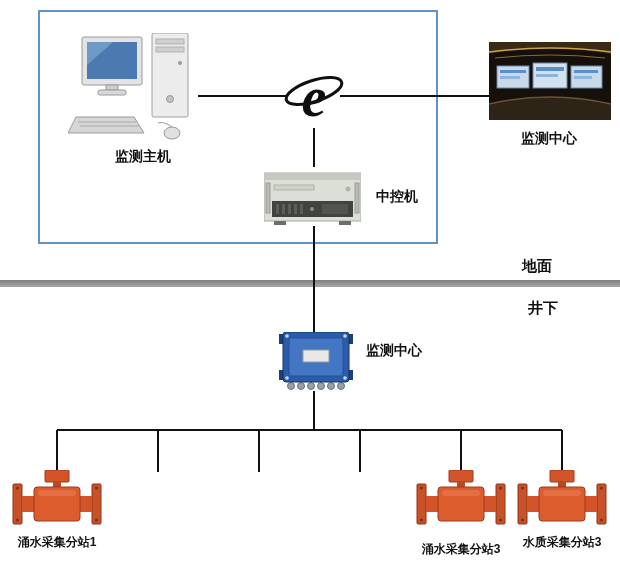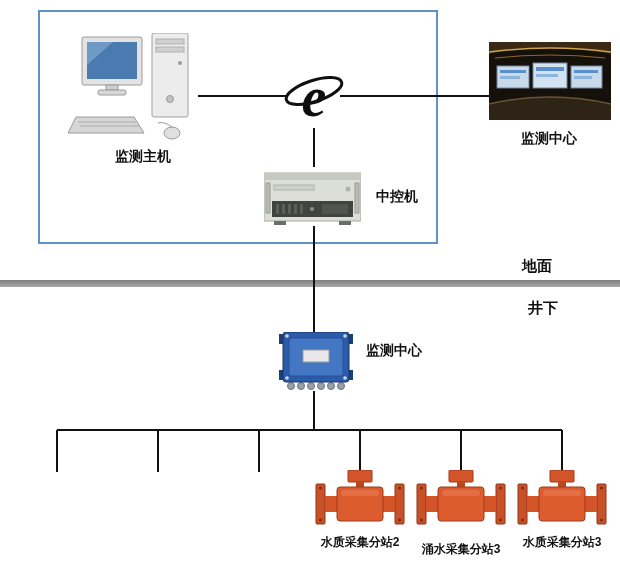--- a/index.html
+++ b/index.html
@@ -148,40 +148,40 @@
       <rect x="10" y="6" width="54" height="38" rx="2" fill="#4377c4" stroke="#2a4f96"></rect>
       <rect x="24" y="18" width="26" height="12" fill="#e8e8e8" stroke="#999999"></rect>
       <circle cx="8" cy="4" r="1.8" fill="#cfd9ea"></circle>
       <circle cx="66" cy="4" r="1.8" fill="#cfd9ea"></circle>
       <circle cx="8" cy="46" r="1.8" fill="#cfd9ea"></circle>
       <circle cx="66" cy="46" r="1.8" fill="#cfd9ea"></circle>
     </svg>
   </div>
   <div class="lbl" style="left:366px;top:343px;width:80px;text-align:left;">监测中心</div>
 
-
-
-
-  <div class="device d3">
+  <div class="device d0">
     <svg width="92" height="60" viewBox="0 0 92 60">
       <rect x="34" y="0" width="24" height="12" rx="1" fill="#d4542a" stroke="#9e3b1c"></rect>
       <rect x="42" y="12" width="8" height="6" fill="#b84a22"></rect>
       <rect x="2" y="14" width="9" height="40" rx="1" fill="#c8512a" stroke="#8f3517"></rect>
       <rect x="81" y="14" width="9" height="40" rx="1" fill="#c8512a" stroke="#8f3517"></rect>
       <rect x="11" y="26" width="12" height="16" fill="#d4542a"></rect>
       <rect x="69" y="26" width="12" height="16" fill="#d4542a"></rect>
       <rect x="23" y="17" width="46" height="34" rx="3" fill="#dd5c2e" stroke="#9e3b1c"></rect>
       <rect x="27" y="20" width="38" height="6" rx="3" fill="#e8784f" opacity="0.7"></rect>
       <circle cx="6.5" cy="18" r="1.5" fill="#7c2d12"></circle>
         <circle cx="6.5" cy="50" r="1.5" fill="#7c2d12"></circle>
       <circle cx="85.5" cy="18" r="1.5" fill="#7c2d12"></circle>
         <circle cx="85.5" cy="50" r="1.5" fill="#7c2d12"></circle>
     </svg>
-    <span class="dev-label">水质采集分站2</span>
-  </div>
+    <span class="dev-label">涌水采集分站1</span>
+  </div>
+
+
+
 
   <div class="device d4">
     <svg width="92" height="60" viewBox="0 0 92 60">
       <rect x="34" y="0" width="24" height="12" rx="1" fill="#d4542a" stroke="#9e3b1c"></rect>
       <rect x="42" y="12" width="8" height="6" fill="#b84a22"></rect>
       <rect x="2" y="14" width="9" height="40" rx="1" fill="#c8512a" stroke="#8f3517"></rect>
       <rect x="81" y="14" width="9" height="40" rx="1" fill="#c8512a" stroke="#8f3517"></rect>
       <rect x="11" y="26" width="12" height="16" fill="#d4542a"></rect>
       <rect x="69" y="26" width="12" height="16" fill="#d4542a"></rect>
       <rect x="23" y="17" width="46" height="34" rx="3" fill="#dd5c2e" stroke="#9e3b1c"></rect>

